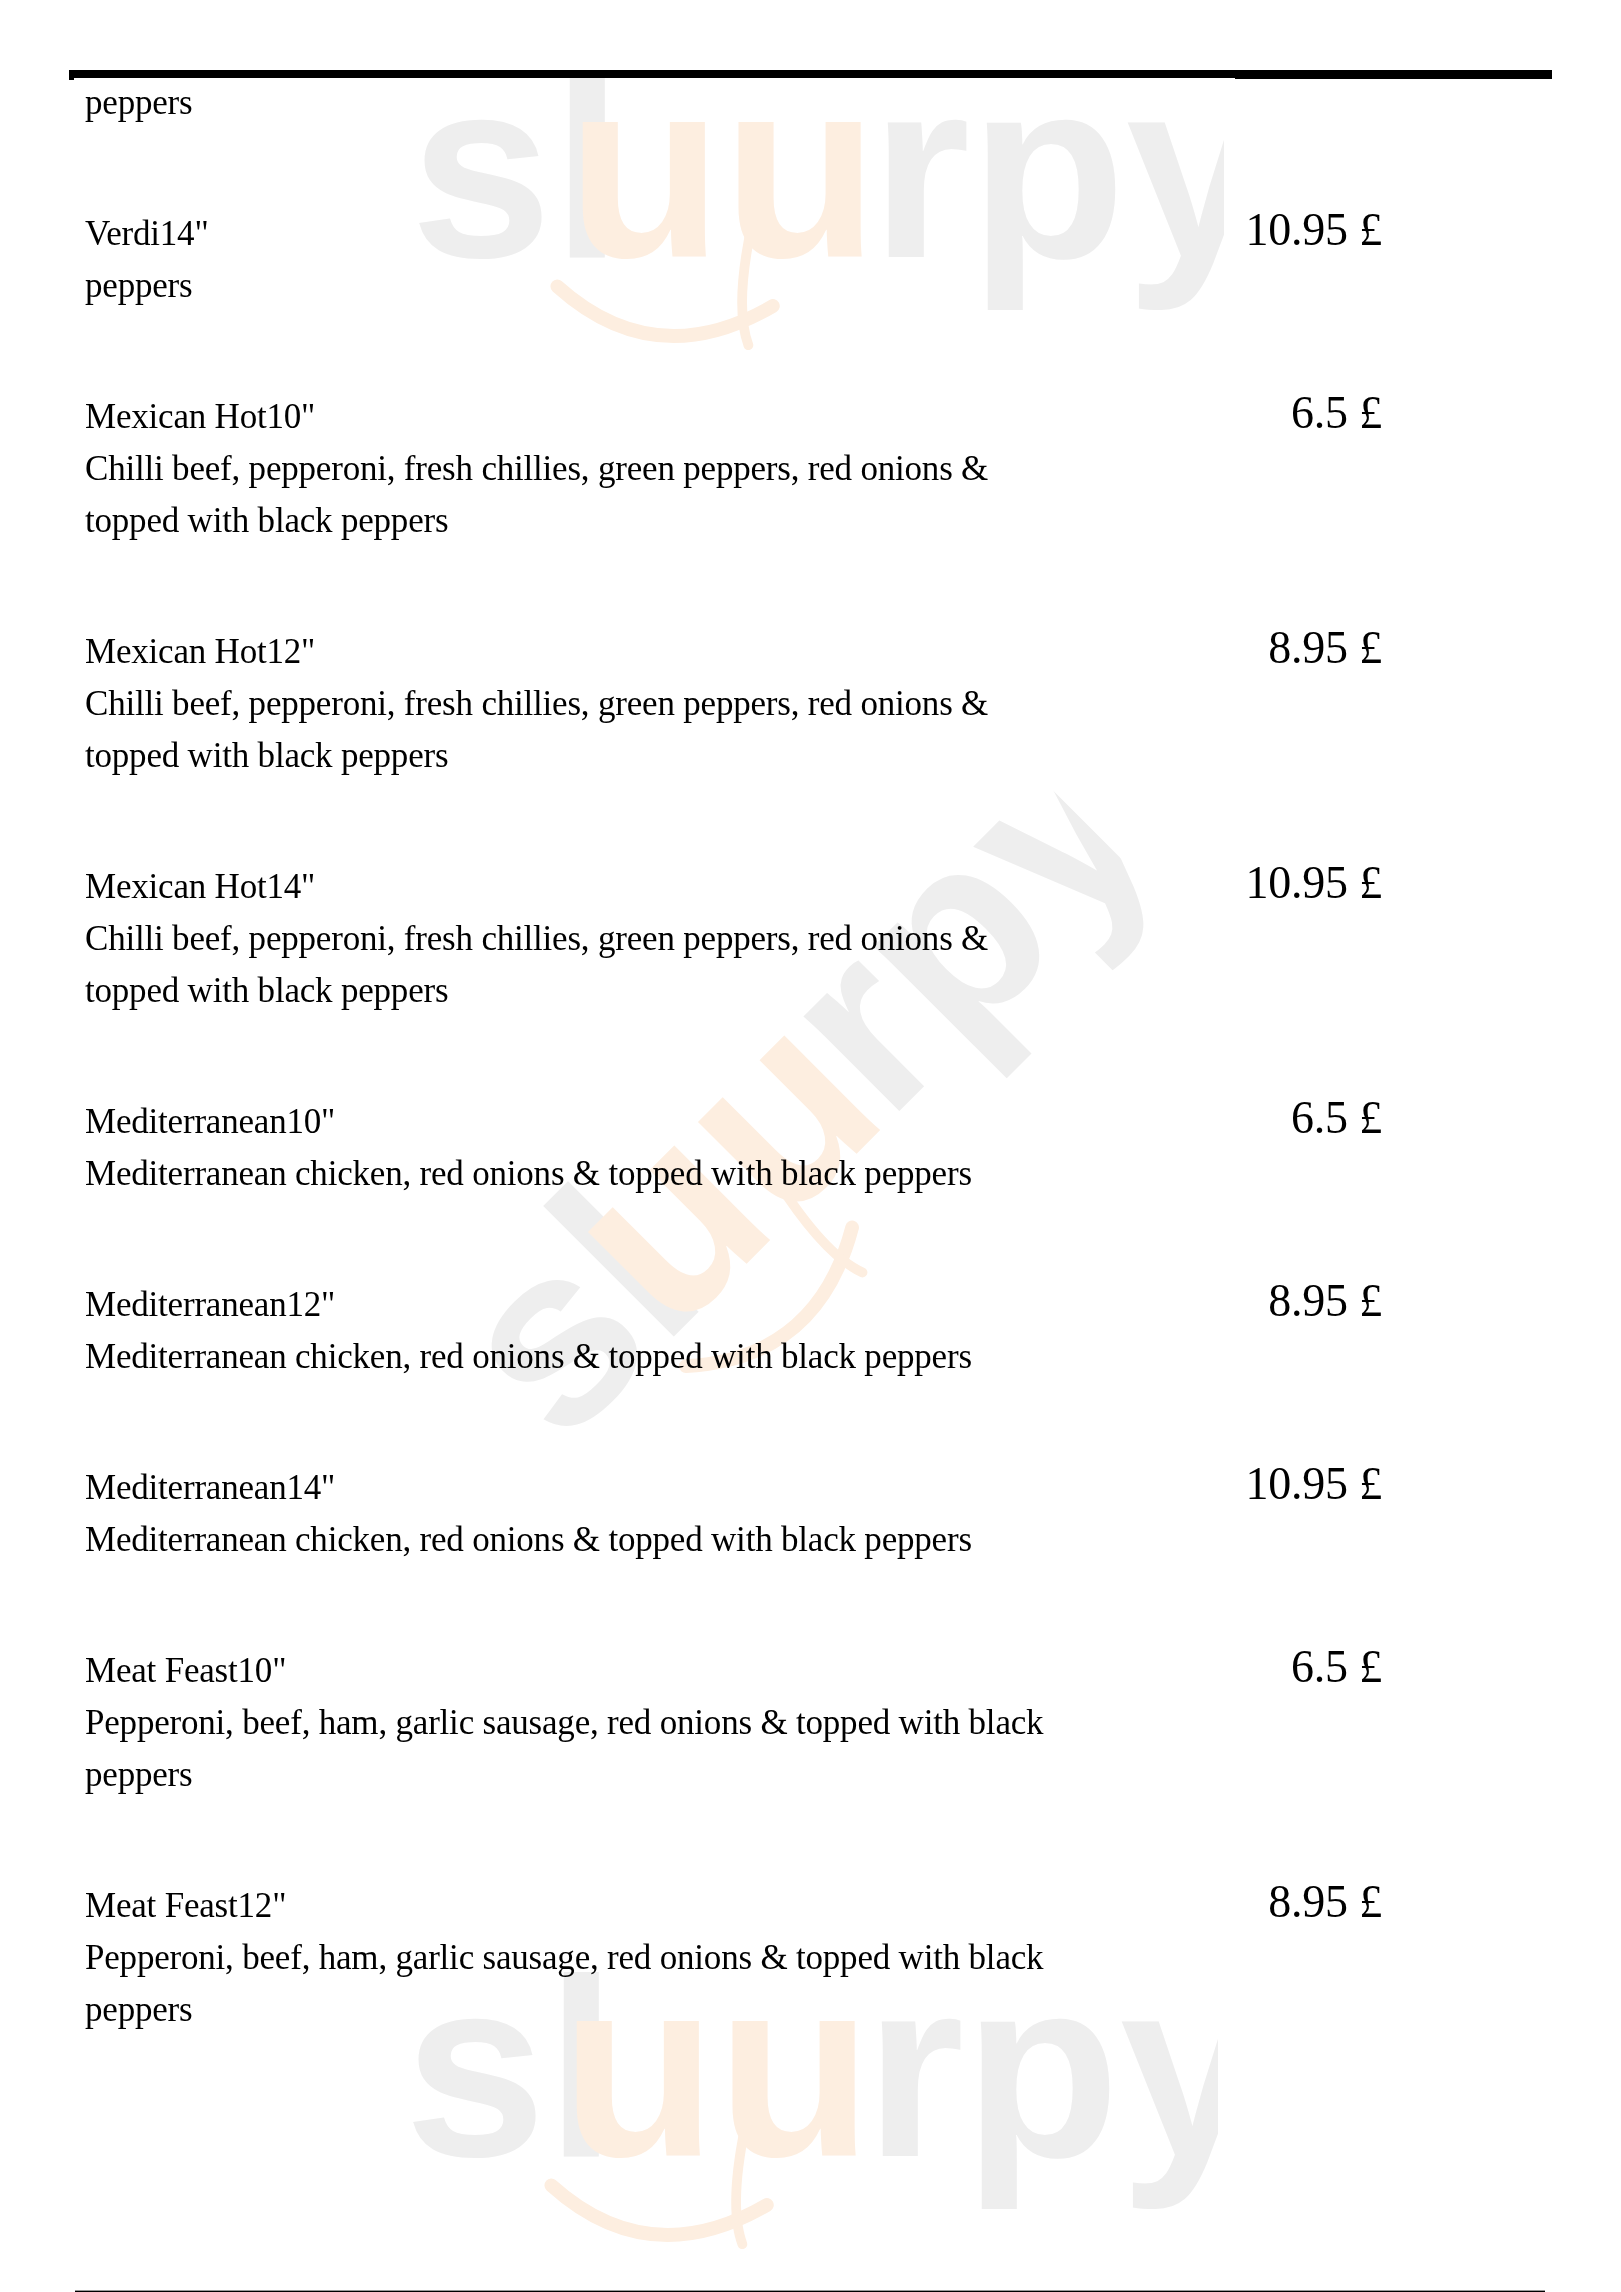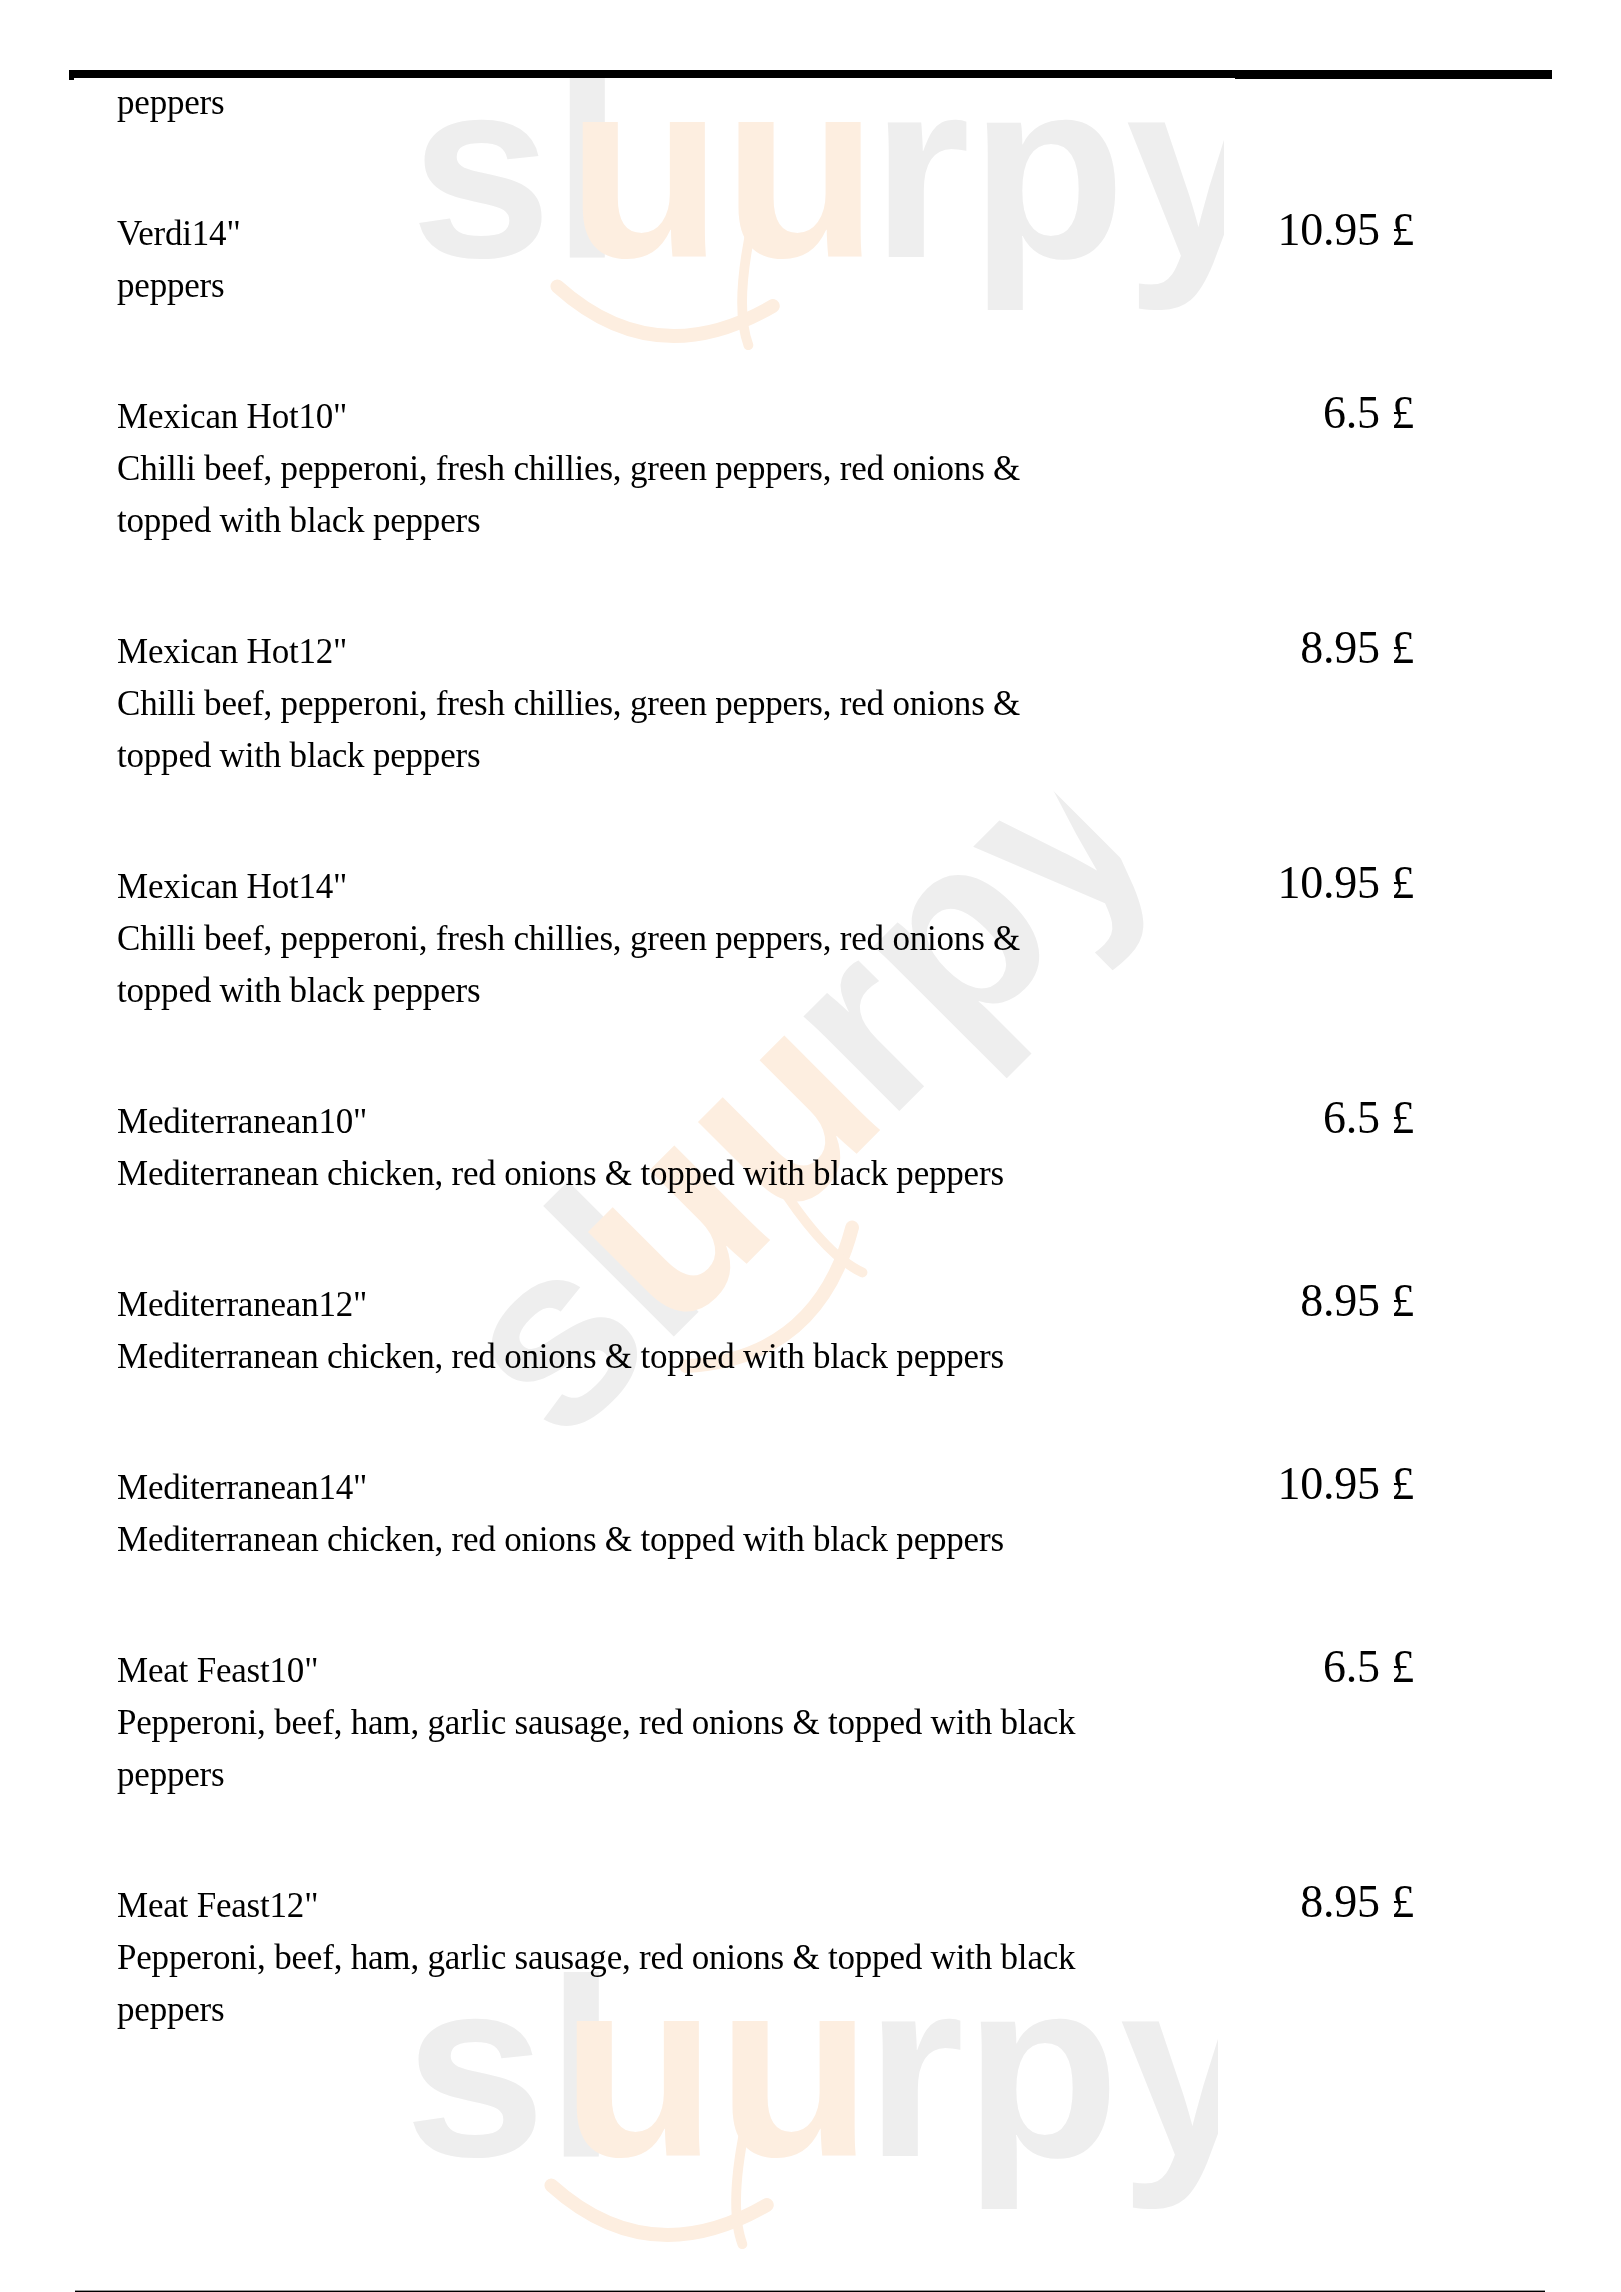--- a/index.html
+++ b/index.html
@@ -67,21 +67,20 @@
       z-index: 2;
     }
 
     
     .menu {
       position: absolute;
       left: 85px;
       top: 77px;
       width: 1297px;
       z-index: 1;
-      margin-left: 32px;
     }
     .line {
       font-size: 35px;
       line-height: 52px;
       height: 52px;
       white-space: nowrap;
       letter-spacing: -0.2px;
     }
     .continuation { margin-bottom: 75px; }
     .item {

